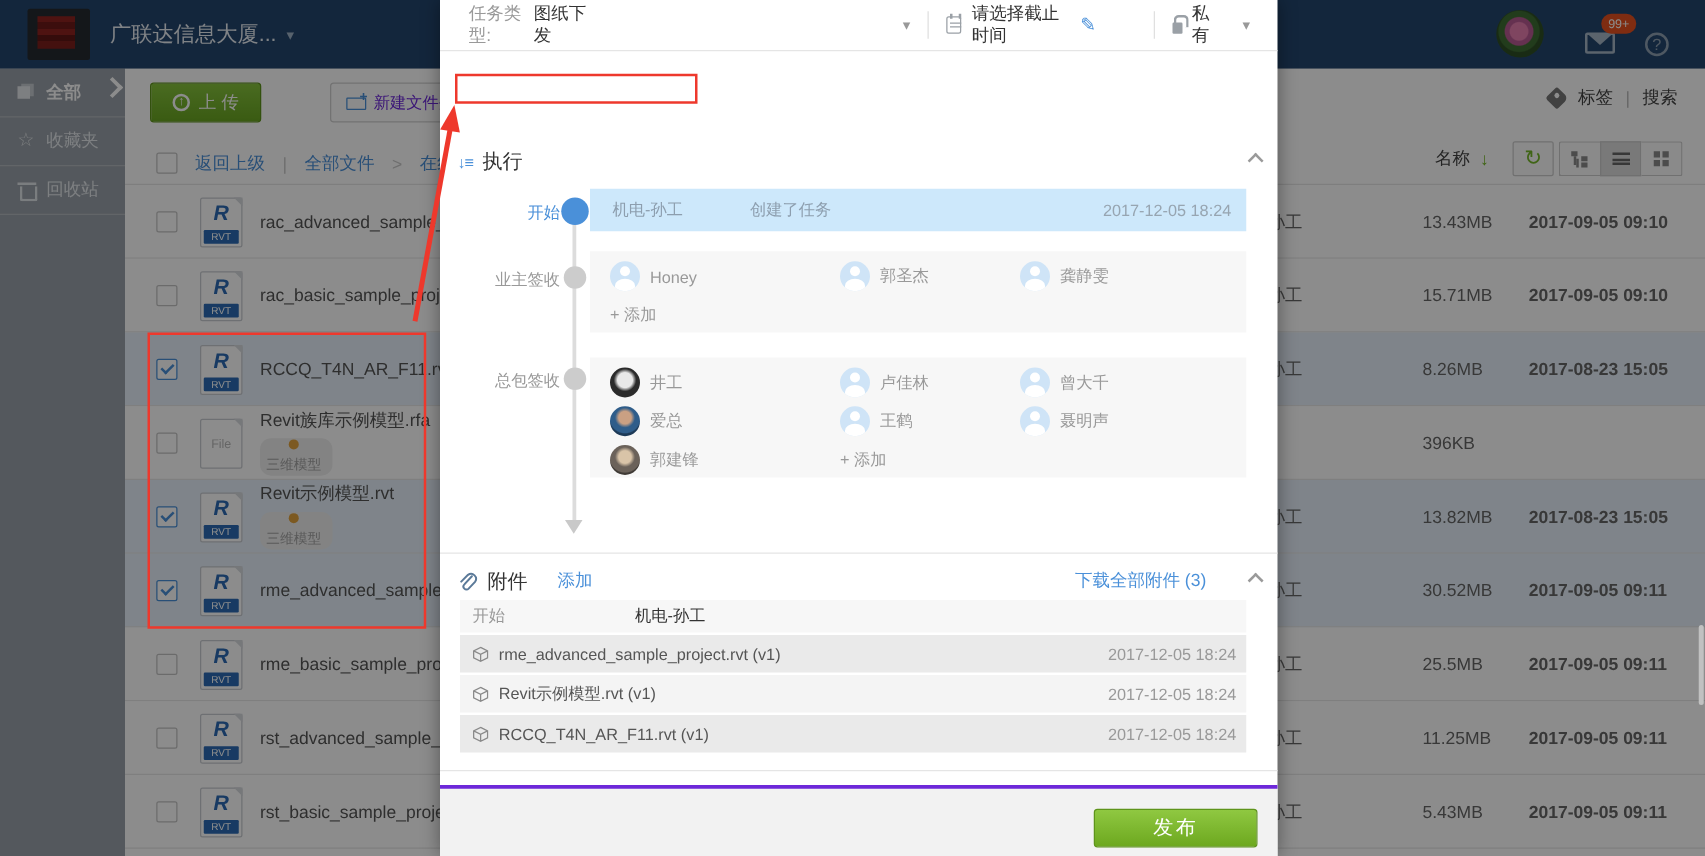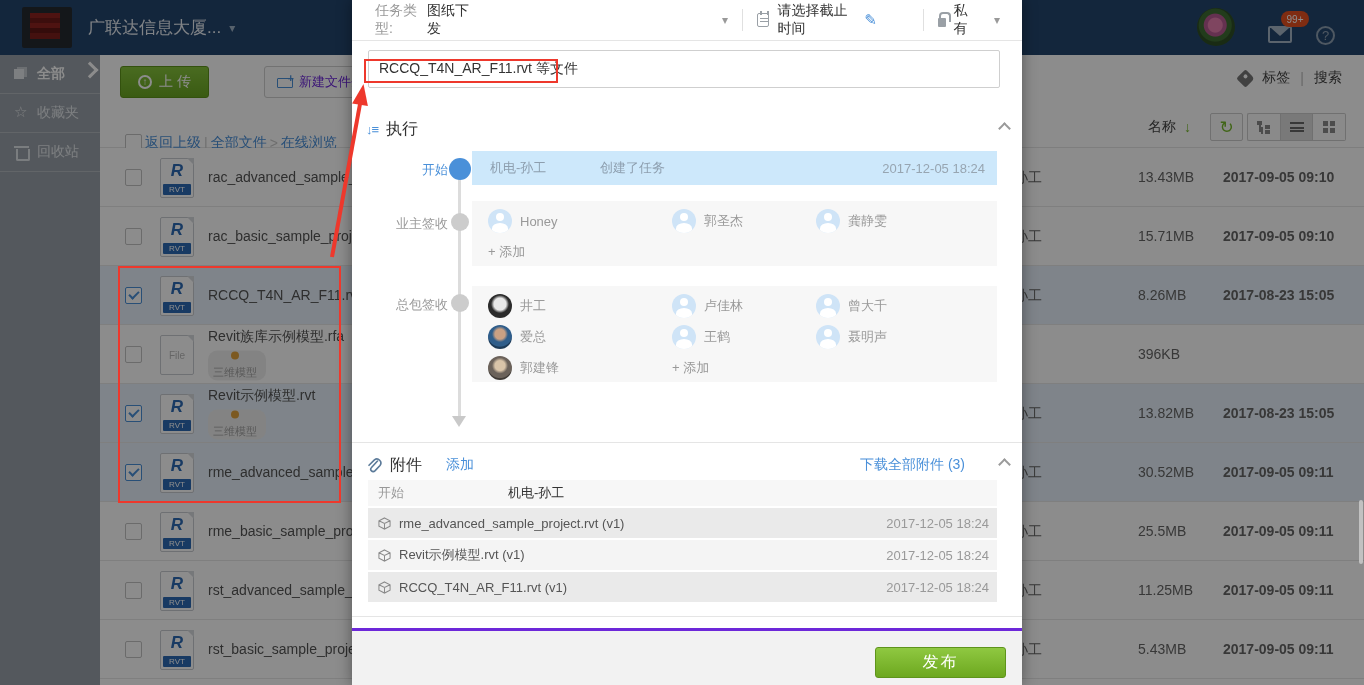--- a/index.html
+++ b/index.html
@@ -46,21 +46,21 @@
   .fold-ic{width:16px;height:12px;position:relative;}
   .fold-ic::before{content:"";position:absolute;inset:2px 0 0 0;border:1px solid #4a90d9;border-radius:1px;}
   .fold-ic::after{content:"+";position:absolute;right:-1px;top:-4px;color:#4a90d9;font-size:11px;font-weight:bold;}
   .clip-ic{width:14px;height:12px;background:#e8b93c;border-radius:2px;}
   .tag-search{position:absolute;right:22px;top:14px;display:flex;align-items:center;gap:10px;color:#444;font-size:14px;}
   .tag-ic{width:13px;height:13px;background:#777;transform:rotate(45deg);border-radius:2px 4px 2px 2px;position:relative;}
   .tag-ic::after{content:"";position:absolute;left:3px;top:3px;width:4px;height:4px;border-radius:50%;background:#fff;}
   .ts-sep{color:#bbb;}
 
   .list-head{position:absolute;left:0;top:50px;right:0;height:43px;border-bottom:1px solid #e6e6e6;font-size:14px;}
-  .crumbs{position:absolute;left:25px;top:16px;height:43px;display:flex;align-items:center;gap:3px;}
+  .crumbs{position:absolute;left:25px;top:4px;height:43px;display:flex;align-items:center;gap:14px;}
   .link{color:#4a90d9;}
   .crumb-sep{color:#c9c9c9;}
   .sort-name{position:absolute;left:1048px;top:0;height:43px;display:flex;align-items:center;gap:8px;color:#444;}
   .arrow-dn{color:#76b82a;font-weight:bold;}
   .view-btns{position:absolute;left:1110px;top:8px;display:flex;}
   .vbtn{width:33px;height:28px;border:1px solid #ccc;background:#fbfbfb;display:flex;align-items:center;justify-content:center;color:#7a7a7a;}
   .vbtn.refresh{margin-right:4px;color:#76b82a;font-size:17px;border-radius:2px;}
   .vbtn.tree{border-right:none;border-radius:2px 0 0 2px;}
   .vbtn.grid2{border-left:none;border-radius:0 2px 2px 0;}
   .vbtn.active{background:#dcdcdc;}
@@ -377,23 +377,20 @@
       <span class="cal-ic"></span>
       <span class="val">请选择截止时间</span>
       <span class="pencil">✎</span>
       <span class="m-vsep" style="margin-left:46px;"></span>
       <span class="lock-ic"></span>
       <span class="val">私有</span>
       <span class="caret" style="margin-left:18px;color:#999;">▾</span>
     </div>
     <div class="m-abs m-div" style="top:40px;"></div>
 
-    <div class="m-abs m-input">
-      <span>RCCQ_T4N_AR_F11.rvt 等文件</span>
-    </div>
 
     <div class="m-abs sec-head" style="top:116px;">
       <span class="exec-ic">↓≡</span>
       <span>执行</span>
       <span class="chev-up"></span>
     </div>
 
     <div class="m-abs t-line"></div>
     <div class="m-abs t-arrow"></div>
 

